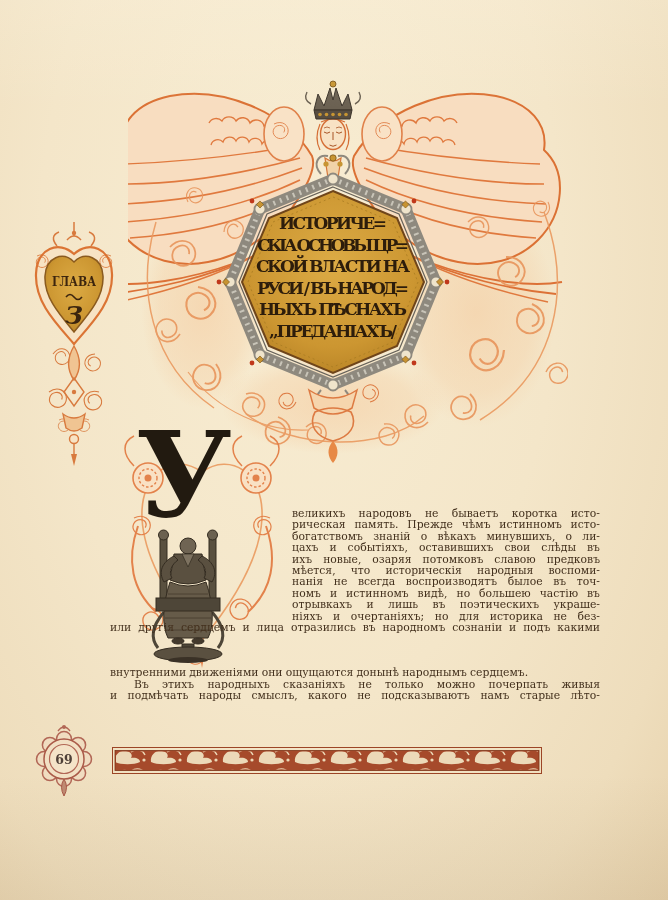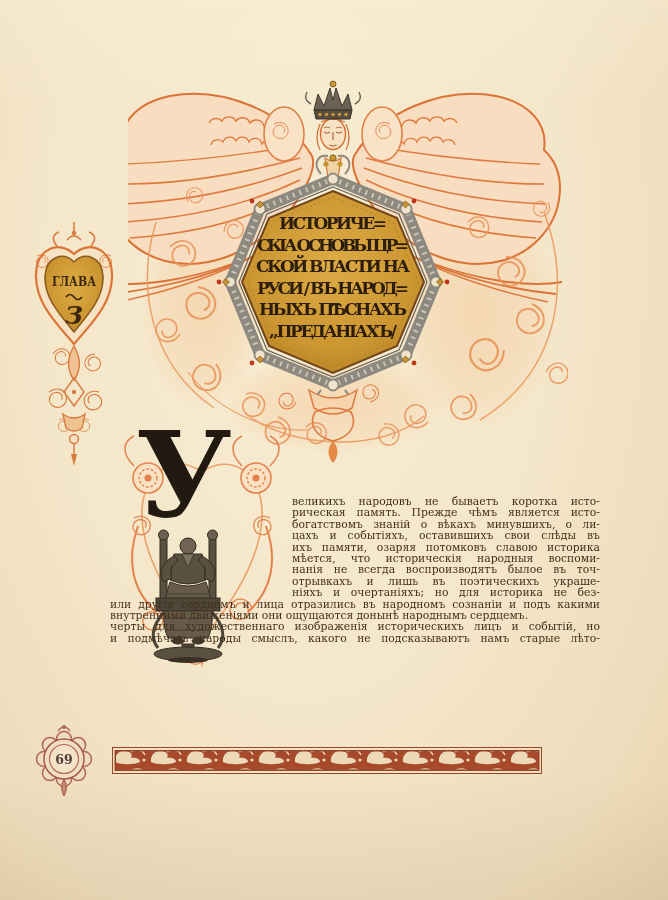--- a/index.html
+++ b/index.html
@@ -18,27 +18,27 @@
   .dropcap-block{position:absolute;left:112px;top:430px;width:180px;height:242px;}
   .dropcap-block svg{left:0;top:0;}
   .dropcap{
     position:absolute;left:24px;top:-14px;z-index:3;
     font-family:"DejaVu Serif",serif;font-weight:bold;font-size:118px;line-height:1;
     color:#221a10;letter-spacing:-2px;
   }
   .fig{z-index:4;}
   .orn{z-index:1;}
   .bodytext{
-    position:absolute;left:110px;top:496px;width:490px;z-index:5;
+    position:absolute;left:110px;top:508px;width:490px;z-index:5;
     font-size:10.8px;line-height:11.4px;color:#43301d;
     font-family:"DejaVu Serif",serif;
   }
   .ln{text-align:justify;text-align-last:justify;height:11.4px;overflow:visible;word-spacing:-0.3px;}
   .ln.n{margin-left:182px;}
-  .ln.end{text-align-last:left;}
+  .ln.end{text-align-last:left;margin-top:34px;}
   .ln.ind{text-indent:24px;}
   .pagenum{left:31px;top:723px;}
   .footer{left:112px;top:747px;}
   text{font-family:"DejaVu Serif",serif;}
 </style>
 </head>
 <body>
 
 <div class="page">
 
@@ -290,31 +290,32 @@
         <ellipse cx="86" cy="211" rx="6" ry="3" fill="#43392c"></ellipse>
         <rect x="70" y="214" width="12" height="6" fill="#4e4638"></rect>
         <ellipse cx="76" cy="224" rx="34" ry="7" fill="#5a5040"></ellipse>
         <ellipse cx="76" cy="230" rx="20" ry="3" fill="#3a3126" stroke="none"></ellipse>
       </g>
     </svg>
   </div>
 
   <div class="bodytext">
     <div class="ln n">великихъ народовъ не бываетъ коротка исто-</div>
-    <div class="ln n">рическая память. Прежде чѣмъ является исто-</div>
+    <div class="ln n">рическая память. Прежде чѣмъ истинномъ исто-</div>
     <div class="ln n">богатствомъ знаній о вѣкахъ минувшихъ, о ли-</div>
     <div class="ln n">цахъ и событіяхъ, оставившихъ свои слѣды въ</div>
-    <div class="ln n">ихъ памяти, озаряя потомковъ славою историка</div>
+    <div class="ln n">ихъ новые, озаряя потомковъ славою предковъ</div>
     <div class="ln n">мѣется, что историческія народныя воспоми-</div>
     <div class="ln n">нанія не всегда воспроизводятъ былое въ точ-</div>
+    <div class="ln n">номъ и истинномъ видѣ, но большею частію въ</div>
     <div class="ln n">отрывкахъ и лишь въ поэтическихъ украше-</div>
     <div class="ln n">ніяхъ и очертаніяхъ; но для историка не без-</div>
     <div class="ln w">или другія сердцемъ и лица отразились въ народномъ сознаніи и подъ какими</div>
     <div class="ln w end">внутренними движеніями они ощущаются донынѣ народнымъ сердцемъ.</div>
-    <div class="ln w">черты для художественнаго изображенія историческихъ лицъ и событій, но</div>
+    <div class="ln w ind">Въ этихъ народныхъ сказаніяхъ не только можно почерпать живыя</div>
     <div class="ln w">и подмѣчать народы смыслъ, какого не подсказываютъ намъ старые лѣто-</div>
   </div>
 
   <svg class="pagenum" width="66" height="78" viewBox="0 0 66 78">
     <g stroke="#b26756" stroke-width="1.5" fill="#f0dcc0">
       <circle cx="33" cy="16" r="7.5"></circle>
         <circle cx="47.1" cy="21.9" r="7.5"></circle>
       <circle cx="53" cy="36" r="7.5"></circle>
         <circle cx="47.1" cy="50.1" r="7.5"></circle>
       <circle cx="33" cy="56" r="7.5"></circle>

